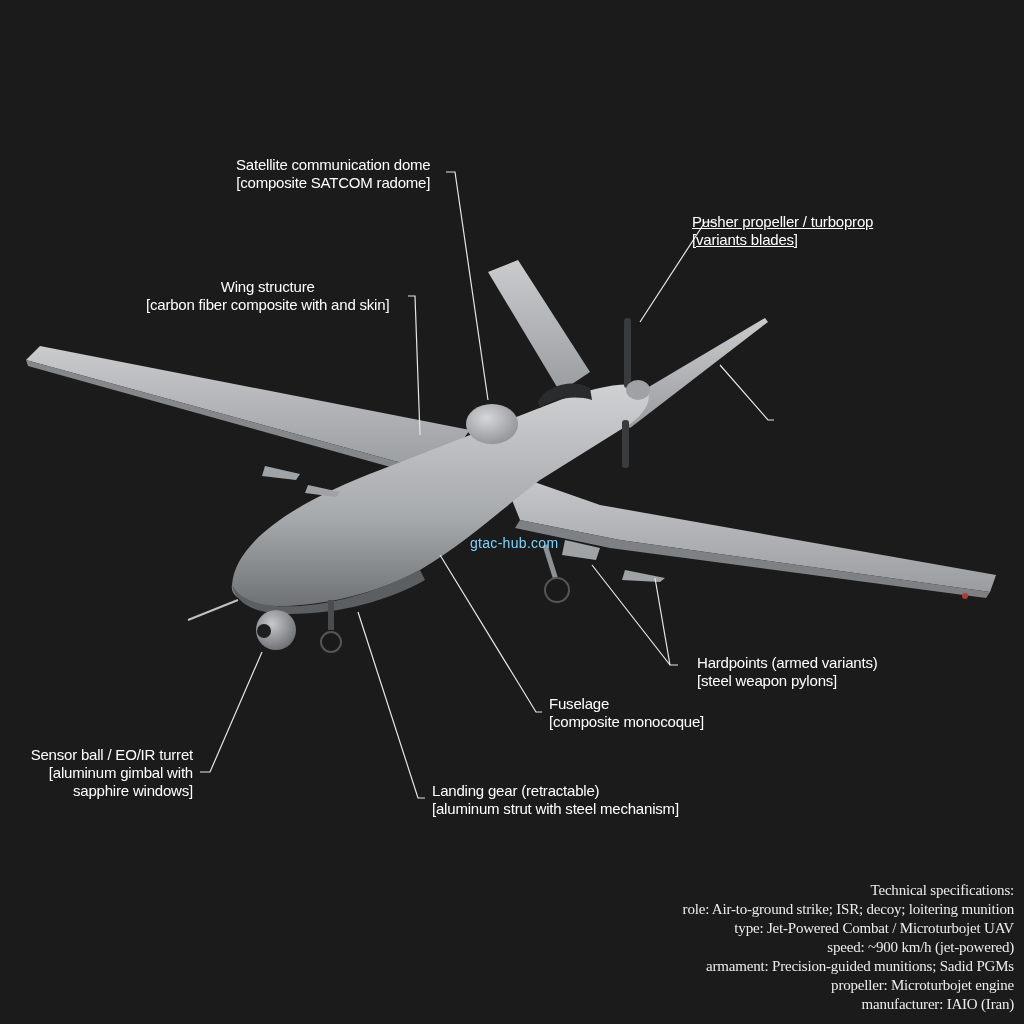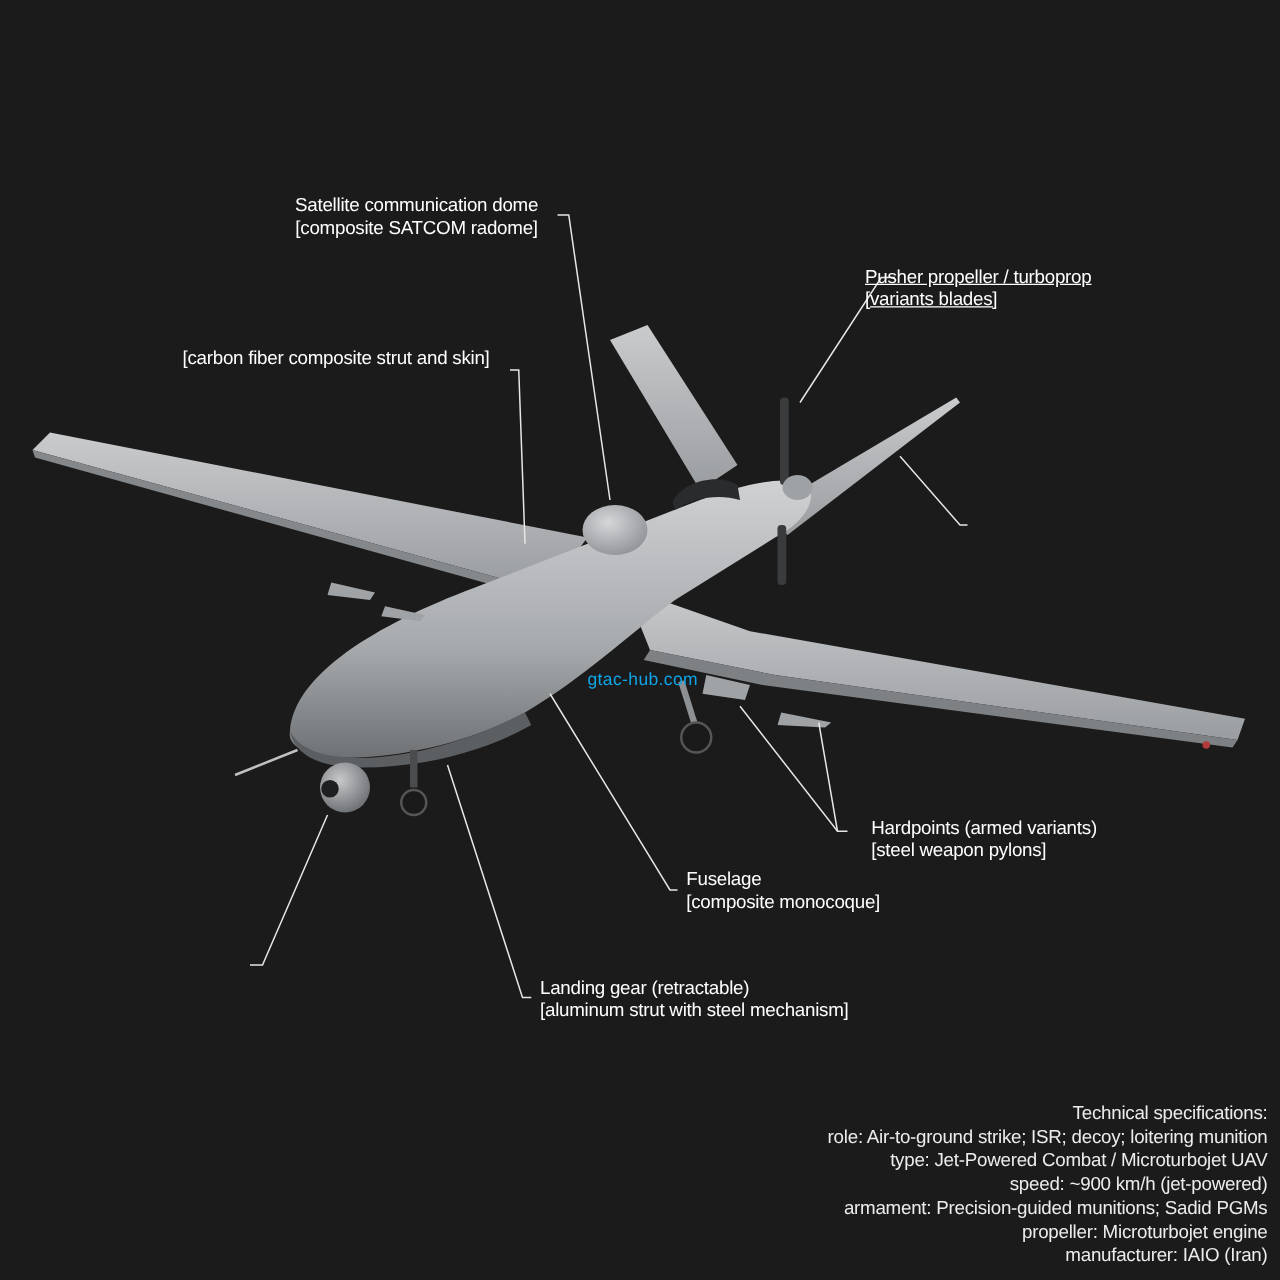--- a/index.html
+++ b/index.html
@@ -25,24 +25,24 @@
   .center { text-align: center; }
   .specs {
     position: absolute;
     right: 10px; top: 881px;
     text-align: right;
     font-size: 15px;
     line-height: 19px;
     color: #ececec;
     letter-spacing: -0.2px;
   }
-  .specs .row { display: block; white-space: nowrap; }
+  .specs .row { display: block; white-space: nowrap; font-family: Liberation Serif, serif; }
   .watermark {
     position: absolute; left: 470px; top: 535px;
-    font-size: 14px; color: #0ea5e9; letter-spacing: 0.3px;
+    font-size: 14px; color: #7dd3fc; letter-spacing: 0.3px;
   }
 </style>
 </head>
 <body>
 
 <div class="stage">
 
   <svg class="art" width="1024" height="1024" viewBox="0 0 1024 1024">
     <defs>
       <linearGradient id="wingG" x1="0" y1="0" x2="0" y2="1">
@@ -136,39 +136,45 @@
   </svg>
 
   <div class="watermark">gtac-hub.com</div>
 
   <div class="label center" style="left:236px; top:156px;">
     <span class="line">Satellite communication dome</span>
     <span class="line">[composite SATCOM radome]</span>
   </div>
 
   <div class="label center" style="left:146px; top:278px;">
-    <span class="line">[carbon fiber composite strut and skin]</span>
+    <span class="line">Wing structure</span>
+    <span class="line">[carbon fiber composite with and skin]</span>
   </div>
 
   <div class="label" style="left:692px; top:213px;text-decoration:underline;">
     <span class="line">Pusher propeller / turboprop</span>
     <span class="line">[variants blades]</span>
   </div>
 
 
   <div class="label" style="left:697px; top:654px;">
     <span class="line">Hardpoints (armed variants)</span>
     <span class="line">[steel weapon pylons]</span>
   </div>
 
   <div class="label" style="left:549px; top:695px;">
     <span class="line">Fuselage</span>
     <span class="line">[composite monocoque]</span>
   </div>
 
+  <div class="label right" style="right:831px; top:746px;">
+    <span class="line">Sensor ball / EO/IR turret</span>
+    <span class="line">[aluminum gimbal with</span>
+    <span class="line">sapphire windows]</span>
+  </div>
 
   <div class="label" style="left:432px; top:782px;">
     <span class="line">Landing gear (retractable)</span>
     <span class="line">[aluminum strut with steel mechanism]</span>
   </div>
 
   <div class="specs">
     <span class="row">Technical specifications:</span>
     <span class="row">role: Air-to-ground strike; ISR; decoy; loitering munition</span>
     <span class="row">type: Jet-Powered Combat / Microturbojet UAV</span>

